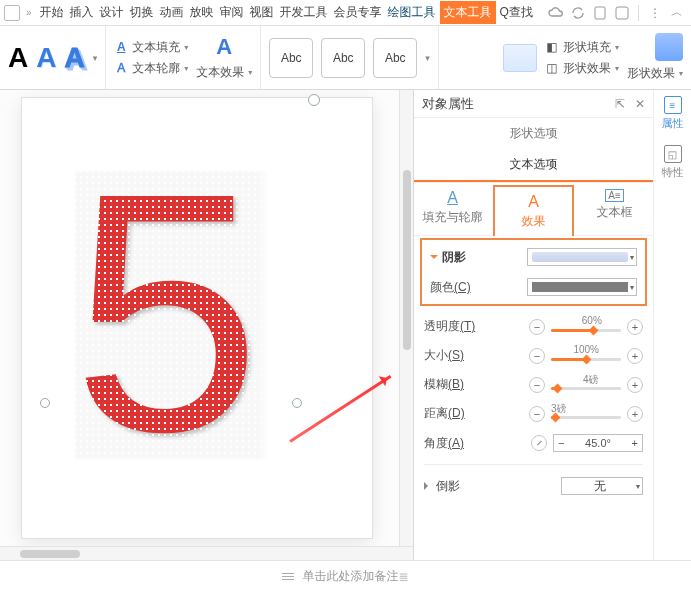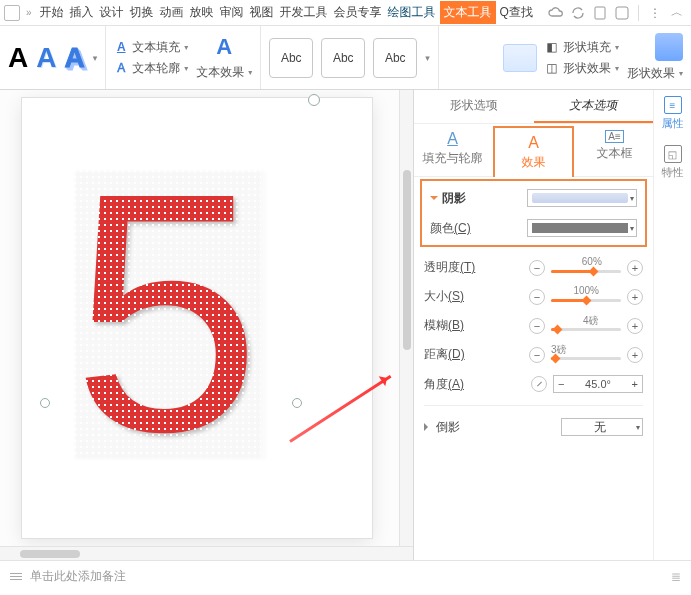--- a/index.html
+++ b/index.html
@@ -53,23 +53,23 @@
 
 .hscroll { height:14px; position:absolute; bottom:0; left:0; right:0; display:flex; align-items:center; background:#f5f5f5; border-top:1px solid #e3e3e3;}
 .hscroll .thumb{ width:60px; height:8px; background:#cfcfcf; border-radius:4px; margin-left:20px;}
 .vscroll { width:14px; position:absolute; right:0; top:0; bottom:14px; background:#f5f5f5; border-left:1px solid #e3e3e3; display:flex; flex-direction:column; align-items:center;}
 .vscroll .thumb{ height:180px; width:8px; background:#cfcfcf; border-radius:4px; margin-top:80px;}
 
 .panel { width:278px; border-left:1px solid #d9d9d9; display:flex; }
 .panel-main { flex:1; display:flex; flex-direction:column; }
 .panel-title { display:flex; align-items:center; justify-content:space-between; height:28px; padding:0 8px; border-bottom:1px solid #eee; font-size:13px; }
 .panel-title .icons { display:flex; gap:10px; color:#888; font-size:12px;}
-.tabs1 { display:flex; border-bottom:1px solid #eee; }
+.tabs1 { display:flex; border-bottom:1px solid #eee;flex-direction:column; }
 .tabs1 .tab { flex:1; text-align:center; padding:7px 0; color:#777; }
-.tabs1 .tab.active { color:#333; border-bottom:2px solid #ff7a2d; font-weight:500;font-style:italic; }
+.tabs1 .tab.active { color:#333; border-bottom:2px solid #ff7a2d; font-weight:500; }
 .subtabs { display:flex; border-bottom:1px solid #eee; }
 .subtabs .st { flex:1; display:flex; flex-direction:column; align-items:center; padding:6px 0; color:#777; gap:2px; font-size:12px;}
 .subtabs .st.active { color:#ff7a2d; border:2px solid #e84; border-bottom:none; margin:2px 2px -1px; background:#fff;}
 .subtabs .st .ic { font-size:16px; font-weight:400; }
 
 .props { padding:6px 10px 10px; display:flex; flex-direction:column; gap:12px; overflow:auto; }
 .section-hd { display:flex; align-items:center; gap:4px; font-size:12px; }
 .section-hd .tri { width:0;height:0;border:4px solid transparent; }
 .tri.open { border-top-color:#e84; transform:translateY(2px);}
 .tri.closed { border-left-color:#888; }
@@ -89,21 +89,21 @@
 .slider .val { position:absolute; top:-5px; font-size:10px; color:#888; white-space:nowrap; }
 .angle-row .combo { width:90px; justify-content:space-between; padding:0 4px;}
 .angle-row .combo span { font-size:11px; color:#555;}
 .none-combo { width:82px; }
 
 .side-rail { width:38px; border-left:1px solid #eee; display:flex; flex-direction:column; align-items:center; padding-top:6px; gap:14px; color:#888; font-size:11px;}
 .side-rail .ritem { display:flex; flex-direction:column; align-items:center; gap:2px;}
 .side-rail .ritem.active { color:#4a90e2; }
 .side-rail .ric { width:18px;height:18px; border:1px solid currentColor; border-radius:2px; display:flex;align-items:center;justify-content:center; font-size:10px;}
 
-.notes { height:32px; border-top:1px solid #e3e3e3; display:flex; align-items:center; padding:0 10px; color:#999; gap:0; justify-content:space-between;}
+.notes { height:32px; border-top:1px solid #e3e3e3; display:flex; align-items:center; padding:0 10px; color:#999; gap:0; justify-content:center;}
 .notes .left{display:flex;align-items:center;gap:8px;}
 .notes .ham { display:flex; flex-direction:column; gap:2px;}
 .notes .ham span{ width:12px;height:1px;background:#aaa; display:block;}
 </style>
 </head>
 <body>
 
 <div class="menubar">
   <div class="home-ico"></div>
   <div class="chev">»</div>
@@ -218,20 +218,27 @@
     <div class="vscroll">
         <div class="thumb"></div>
       </div>
     <div class="hscroll">
         <div class="thumb"></div>
       </div>
   </div>
 
   <div class="panel">
     <div class="panel-main">
+      <div class="panel-title">
+        <span>对象属性</span>
+        <span class="icons">
+          <span>⇱</span>
+          <span>✕</span>
+        </span>
+      </div>
       <div class="tabs1">
         <div class="tab">形状选项</div>
         <div class="tab active">文本选项</div>
       </div>
       <div class="subtabs">
         <div class="st">
             <span class="ic" style="color:#5b9bd5;text-decoration:underline;">A</span>
             <span>填充与轮廓</span>
           </div>
         <div class="st active">

